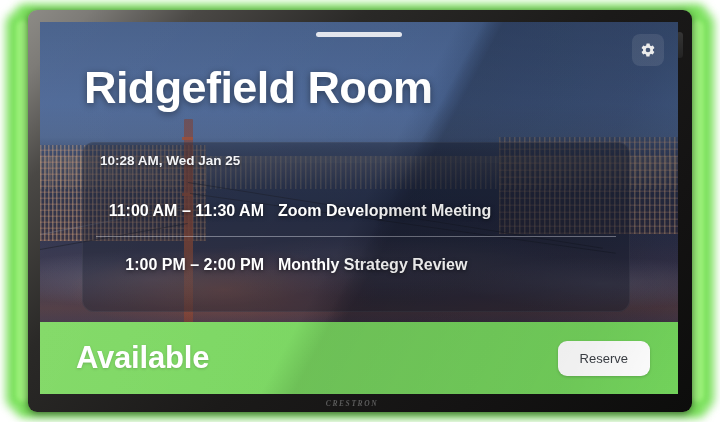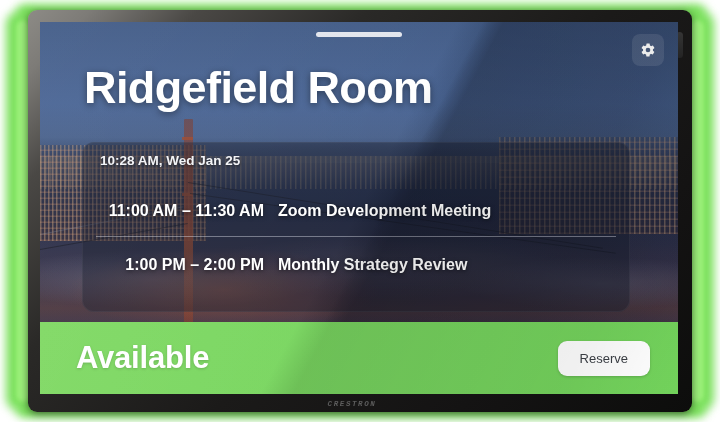--- a/index.html
+++ b/index.html
@@ -75,21 +75,21 @@
     position: absolute;
     left: 0;
     right: 16px;
     bottom: 4px;
     text-align: center;
     font-size: 7.5px;
     letter-spacing: 1.6px;
     font-weight: bold;
     font-style: italic;
     color: #5c5c5c;
-    font-family: Liberation Mono, monospace;
+    font-family: Liberation Serif, serif;
     user-select: none;
   }
 
   
   #screen {
     position: absolute;
     left: 12px;
     top: 12px;
     width: 638px;
     height: 372px;

